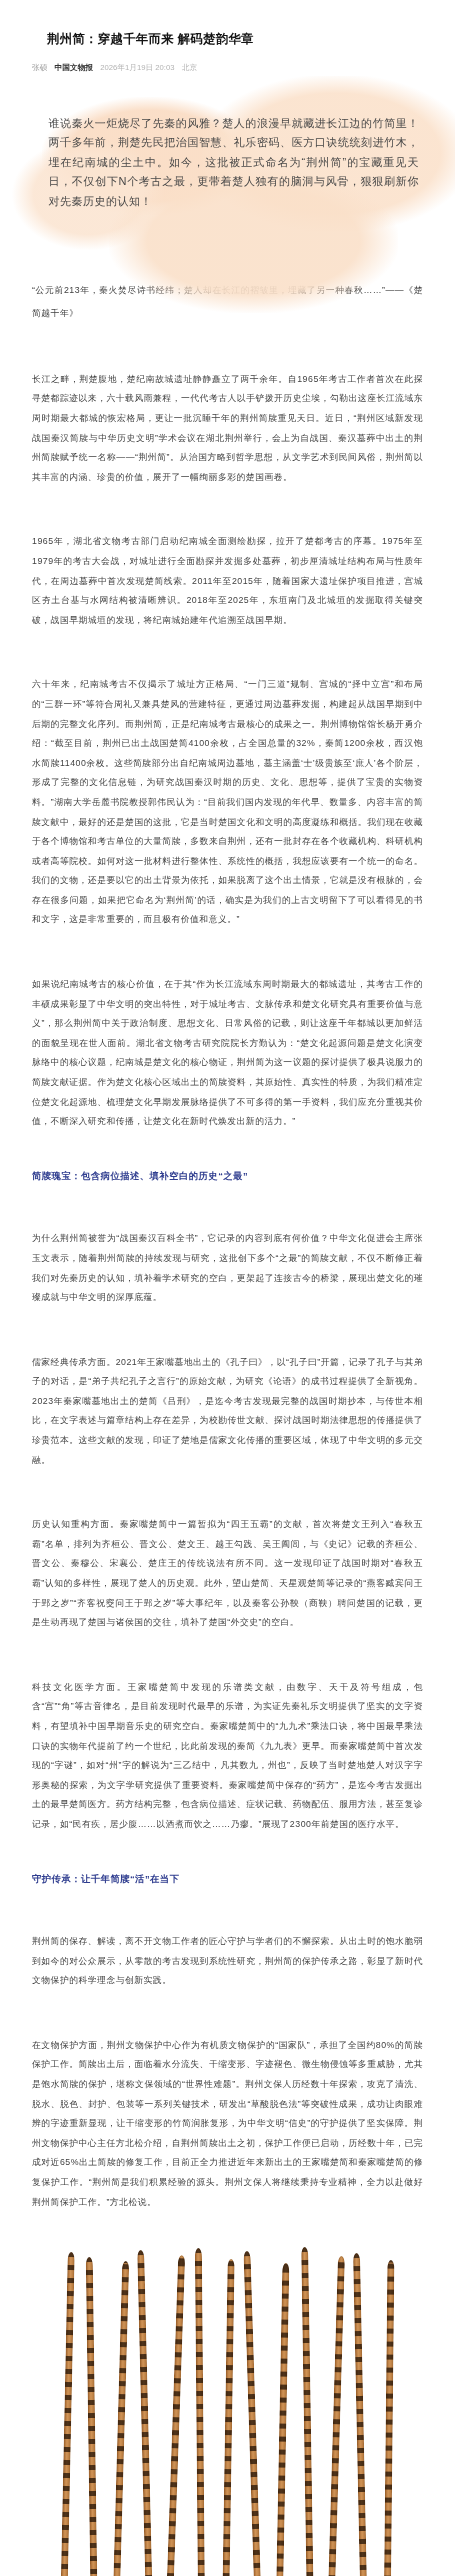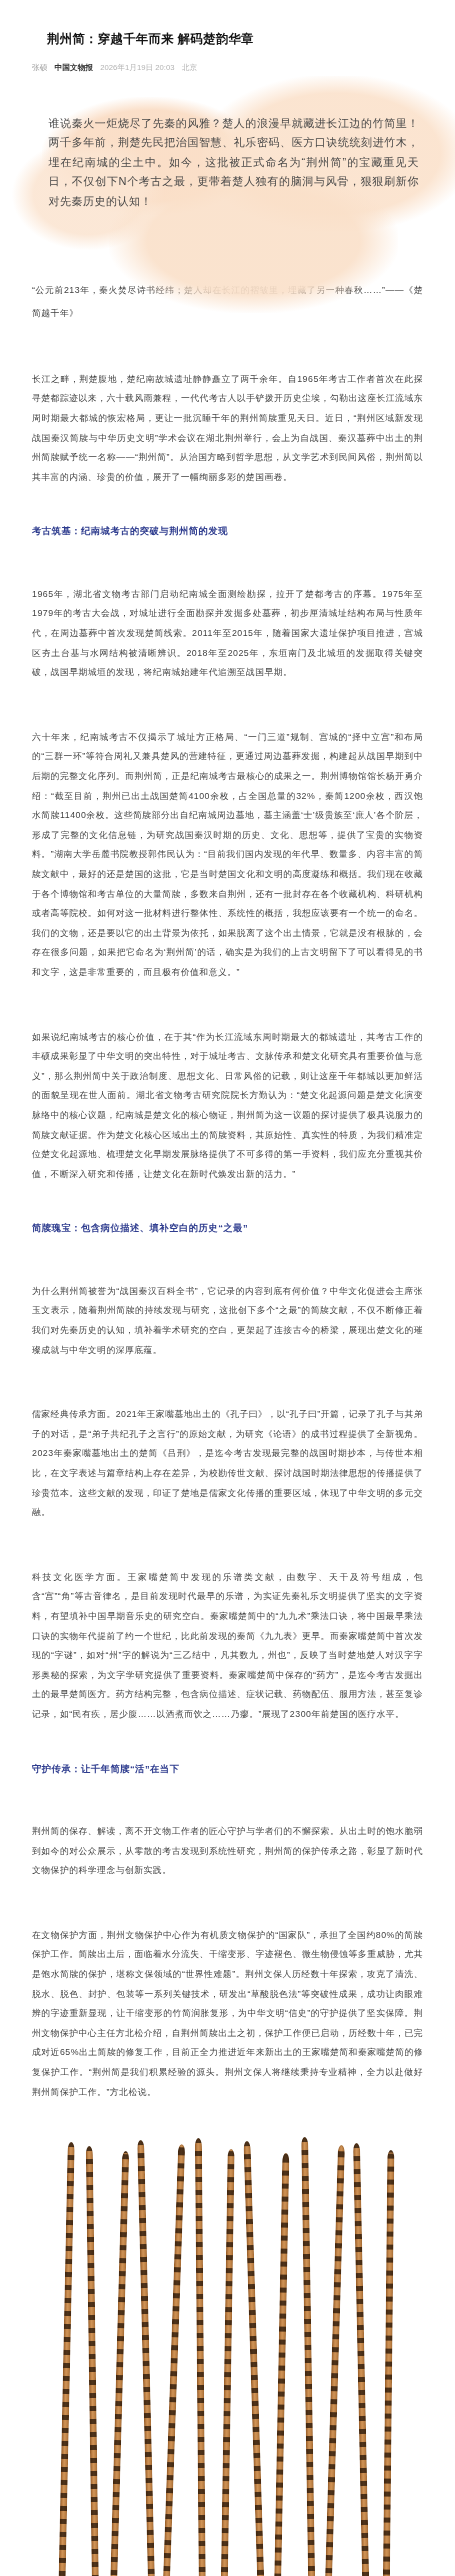--- a/index.html
+++ b/index.html
@@ -90,28 +90,28 @@
       <span class="blob b2"></span>
       <span class="blob b4"></span>
       <span class="blob b3"></span>
       <p class="intro-text">谁说秦火一炬烧尽了先秦的风雅？楚人的浪漫早就藏进长江边的竹简里！两千多年前，荆楚先民把治国智慧、礼乐密码、医方口诀统统刻进竹木，埋在纪南城的尘土中。如今，这批被正式命名为“荆州简”的宝藏重见天日，不仅创下N个考古之最，更带着楚人独有的脑洞与风骨，狠狠刷新你对先秦历史的认知！</p>
     </div>
 
     <p class="quote">“公元前213年，秦火焚尽诗书经纬；楚人却在长江的褶皱里，埋藏了另一种春秋……”——《楚简越千年》</p>
 
     <p class="para">长江之畔，荆楚腹地，楚纪南故城遗址静静矗立了两千余年。自1965年考古工作者首次在此探寻楚都踪迹以来，六十载风雨兼程，一代代考古人以手铲拨开历史尘埃，勾勒出这座长江流域东周时期最大都城的恢宏格局，更让一批沉睡千年的荆州简牍重见天日。近日，“荆州区域新发现战国秦汉简牍与中华历史文明”学术会议在湖北荆州举行，会上为自战国、秦汉墓葬中出土的荆州简牍赋予统一名称——“荆州简”。从治国方略到哲学思想，从文学艺术到民间风俗，荆州简以其丰富的内涵、珍贵的价值，展开了一幅绚丽多彩的楚国画卷。</p>
 
-    <h2 class="sec-heading">考古筑基：纪南城考古的突破与荆州简的发现</h2>
     <p class="para">1965年，湖北省文物考古部门启动纪南城全面测绘勘探，拉开了楚都考古的序幕。1975年至1979年的考古大会战，对城址进行全面勘探并发掘多处墓葬，初步厘清城址结构布局与性质年代，在周边墓葬中首次发现楚简线索。2011年至2015年，随着国家大遗址保护项目推进，宫城区夯土台基与水网结构被清晰辨识。2018年至2025年，东垣南门及北城垣的发掘取得关键突破，战国早期城垣的发现，将纪南城始建年代追溯至战国早期。</p>
     <p class="para">六十年来，纪南城考古不仅揭示了城址方正格局、“一门三道”规制、宫城的“择中立宫”和布局的“三群一环”等符合周礼又兼具楚风的营建特征，更通过周边墓葬发掘，构建起从战国早期到中后期的完整文化序列。而荆州简，正是纪南城考古最核心的成果之一。荆州博物馆馆长杨开勇介绍：“截至目前，荆州已出土战国楚简4100余枚，占全国总量的32%，秦简1200余枚，西汉饱水简牍11400余枚。这些简牍部分出自纪南城周边墓地，墓主涵盖‘士’级贵族至‘庶人’各个阶层，形成了完整的文化信息链，为研究战国秦汉时期的历史、文化、思想等，提供了宝贵的实物资料。”湖南大学岳麓书院教授郭伟民认为：“目前我们国内发现的年代早、数量多、内容丰富的简牍文献中，最好的还是楚国的这批，它是当时楚国文化和文明的高度凝练和概括。我们现在收藏于各个博物馆和考古单位的大量简牍，多数来自荆州，还有一批封存在各个收藏机构、科研机构或者高等院校。如何对这一批材料进行整体性、系统性的概括，我想应该要有一个统一的命名。我们的文物，还是要以它的出土背景为依托，如果脱离了这个出土情景，它就是没有根脉的，会存在很多问题，如果把它命名为‘荆州简’的话，确实是为我们的上古文明留下了可以看得见的书和文字，这是非常重要的，而且极有价值和意义。”</p>
     <p class="para">如果说纪南城考古的核心价值，在于其“作为长江流域东周时期最大的都城遗址，其考古工作的丰硕成果彰显了中华文明的突出特性，对于城址考古、文脉传承和楚文化研究具有重要价值与意义”，那么荆州简中关于政治制度、思想文化、日常风俗的记载，则让这座千年都城以更加鲜活的面貌呈现在世人面前。湖北省文物考古研究院院长方勤认为：“楚文化起源问题是楚文化演变脉络中的核心议题，纪南城是楚文化的核心物证，荆州简为这一议题的探讨提供了极具说服力的简牍文献证据。作为楚文化核心区域出土的简牍资料，其原始性、真实性的特质，为我们精准定位楚文化起源地、梳理楚文化早期发展脉络提供了不可多得的第一手资料，我们应充分重视其价值，不断深入研究和传播，让楚文化在新时代焕发出新的活力。”</p>
 
     <h2 class="sec-heading">简牍瑰宝：包含病位描述、填补空白的历史“之最”</h2>
     <p class="para">为什么荆州简被誉为“战国秦汉百科全书”，它记录的内容到底有何价值？中华文化促进会主席张玉文表示，随着荆州简牍的持续发现与研究，这批创下多个“之最”的简牍文献，不仅不断修正着我们对先秦历史的认知，填补着学术研究的空白，更架起了连接古今的桥梁，展现出楚文化的璀璨成就与中华文明的深厚底蕴。</p>
     <p class="para">儒家经典传承方面。2021年王家嘴墓地出土的《孔子曰》，以“孔子曰”开篇，记录了孔子与其弟子的对话，是“弟子共纪孔子之言行”的原始文献，为研究《论语》的成书过程提供了全新视角。2023年秦家嘴墓地出土的楚简《吕刑》，是迄今考古发现最完整的战国时期抄本，与传世本相比，在文字表述与篇章结构上存在差异，为校勘传世文献、探讨战国时期法律思想的传播提供了珍贵范本。这些文献的发现，印证了楚地是儒家文化传播的重要区域，体现了中华文明的多元交融。</p>
+    <p class="para">历史认知重构方面。秦家嘴楚简中一篇暂拟为“四王五霸”的文献，首次将楚文王列入“春秋五霸”名单，排列为齐桓公、晋文公、楚文王、越王勾践、吴王阖闾，与《史记》记载的齐桓公、晋文公、秦穆公、宋襄公、楚庄王的传统说法有所不同。这一发现印证了战国时期对“春秋五霸”认知的多样性，展现了楚人的历史观。此外，望山楚简、天星观楚简等记录的“燕客臧宾问王于郢之岁”“齐客祝窔问王于郢之岁”等大事纪年，以及秦客公孙鞅（商鞅）聘问楚国的记载，更是生动再现了楚国与诸侯国的交往，填补了楚国“外交史”的空白。</p>
     <p class="para">科技文化医学方面。王家嘴楚简中发现的乐谱类文献，由数字、天干及符号组成，包含“宫”“角”等古音律名，是目前发现时代最早的乐谱，为实证先秦礼乐文明提供了坚实的文字资料，有望填补中国早期音乐史的研究空白。秦家嘴楚简中的“九九术”乘法口诀，将中国最早乘法口诀的实物年代提前了约一个世纪，比此前发现的秦简《九九表》更早。而秦家嘴楚简中首次发现的“字谜”，如对“州”字的解说为“三乙结中，凡其数九，州也”，反映了当时楚地楚人对汉字字形奥秘的探索，为文字学研究提供了重要资料。秦家嘴楚简中保存的“药方”，是迄今考古发掘出土的最早楚简医方。药方结构完整，包含病位描述、症状记载、药物配伍、服用方法，甚至复诊记录，如“民有疾，居少腹……以酒煮而饮之……乃瘳。”展现了2300年前楚国的医疗水平。</p>
 
     <h2 class="sec-heading">守护传承：让千年简牍“活”在当下</h2>
     <p class="para">荆州简的保存、解读，离不开文物工作者的匠心守护与学者们的不懈探索。从出土时的饱水脆弱到如今的对公众展示，从零散的考古发现到系统性研究，荆州简的保护传承之路，彰显了新时代文物保护的科学理念与创新实践。</p>
     <p class="para">在文物保护方面，荆州文物保护中心作为有机质文物保护的“国家队”，承担了全国约80%的简牍保护工作。简牍出土后，面临着水分流失、干缩变形、字迹褪色、微生物侵蚀等多重威胁，尤其是饱水简牍的保护，堪称文保领域的“世界性难题”。荆州文保人历经数十年探索，攻克了清洗、脱水、脱色、封护、包装等一系列关键技术，研发出“草酸脱色法”等突破性成果，成功让肉眼难辨的字迹重新显现，让干缩变形的竹简润胀复形，为中华文明“信史”的守护提供了坚实保障。荆州文物保护中心主任方北松介绍，自荆州简牍出土之初，保护工作便已启动，历经数十年，已完成对近65%出土简牍的修复工作，目前正全力推进近年来新出土的王家嘴楚简和秦家嘴楚简的修复保护工作。“荆州简是我们积累经验的源头。荆州文保人将继续秉持专业精神，全力以赴做好荆州简保护工作。”方北松说。</p>
 
     <div class="fig1">
       <i class="slip"></i>
       <i class="slip"></i>
       <i class="slip"></i>

